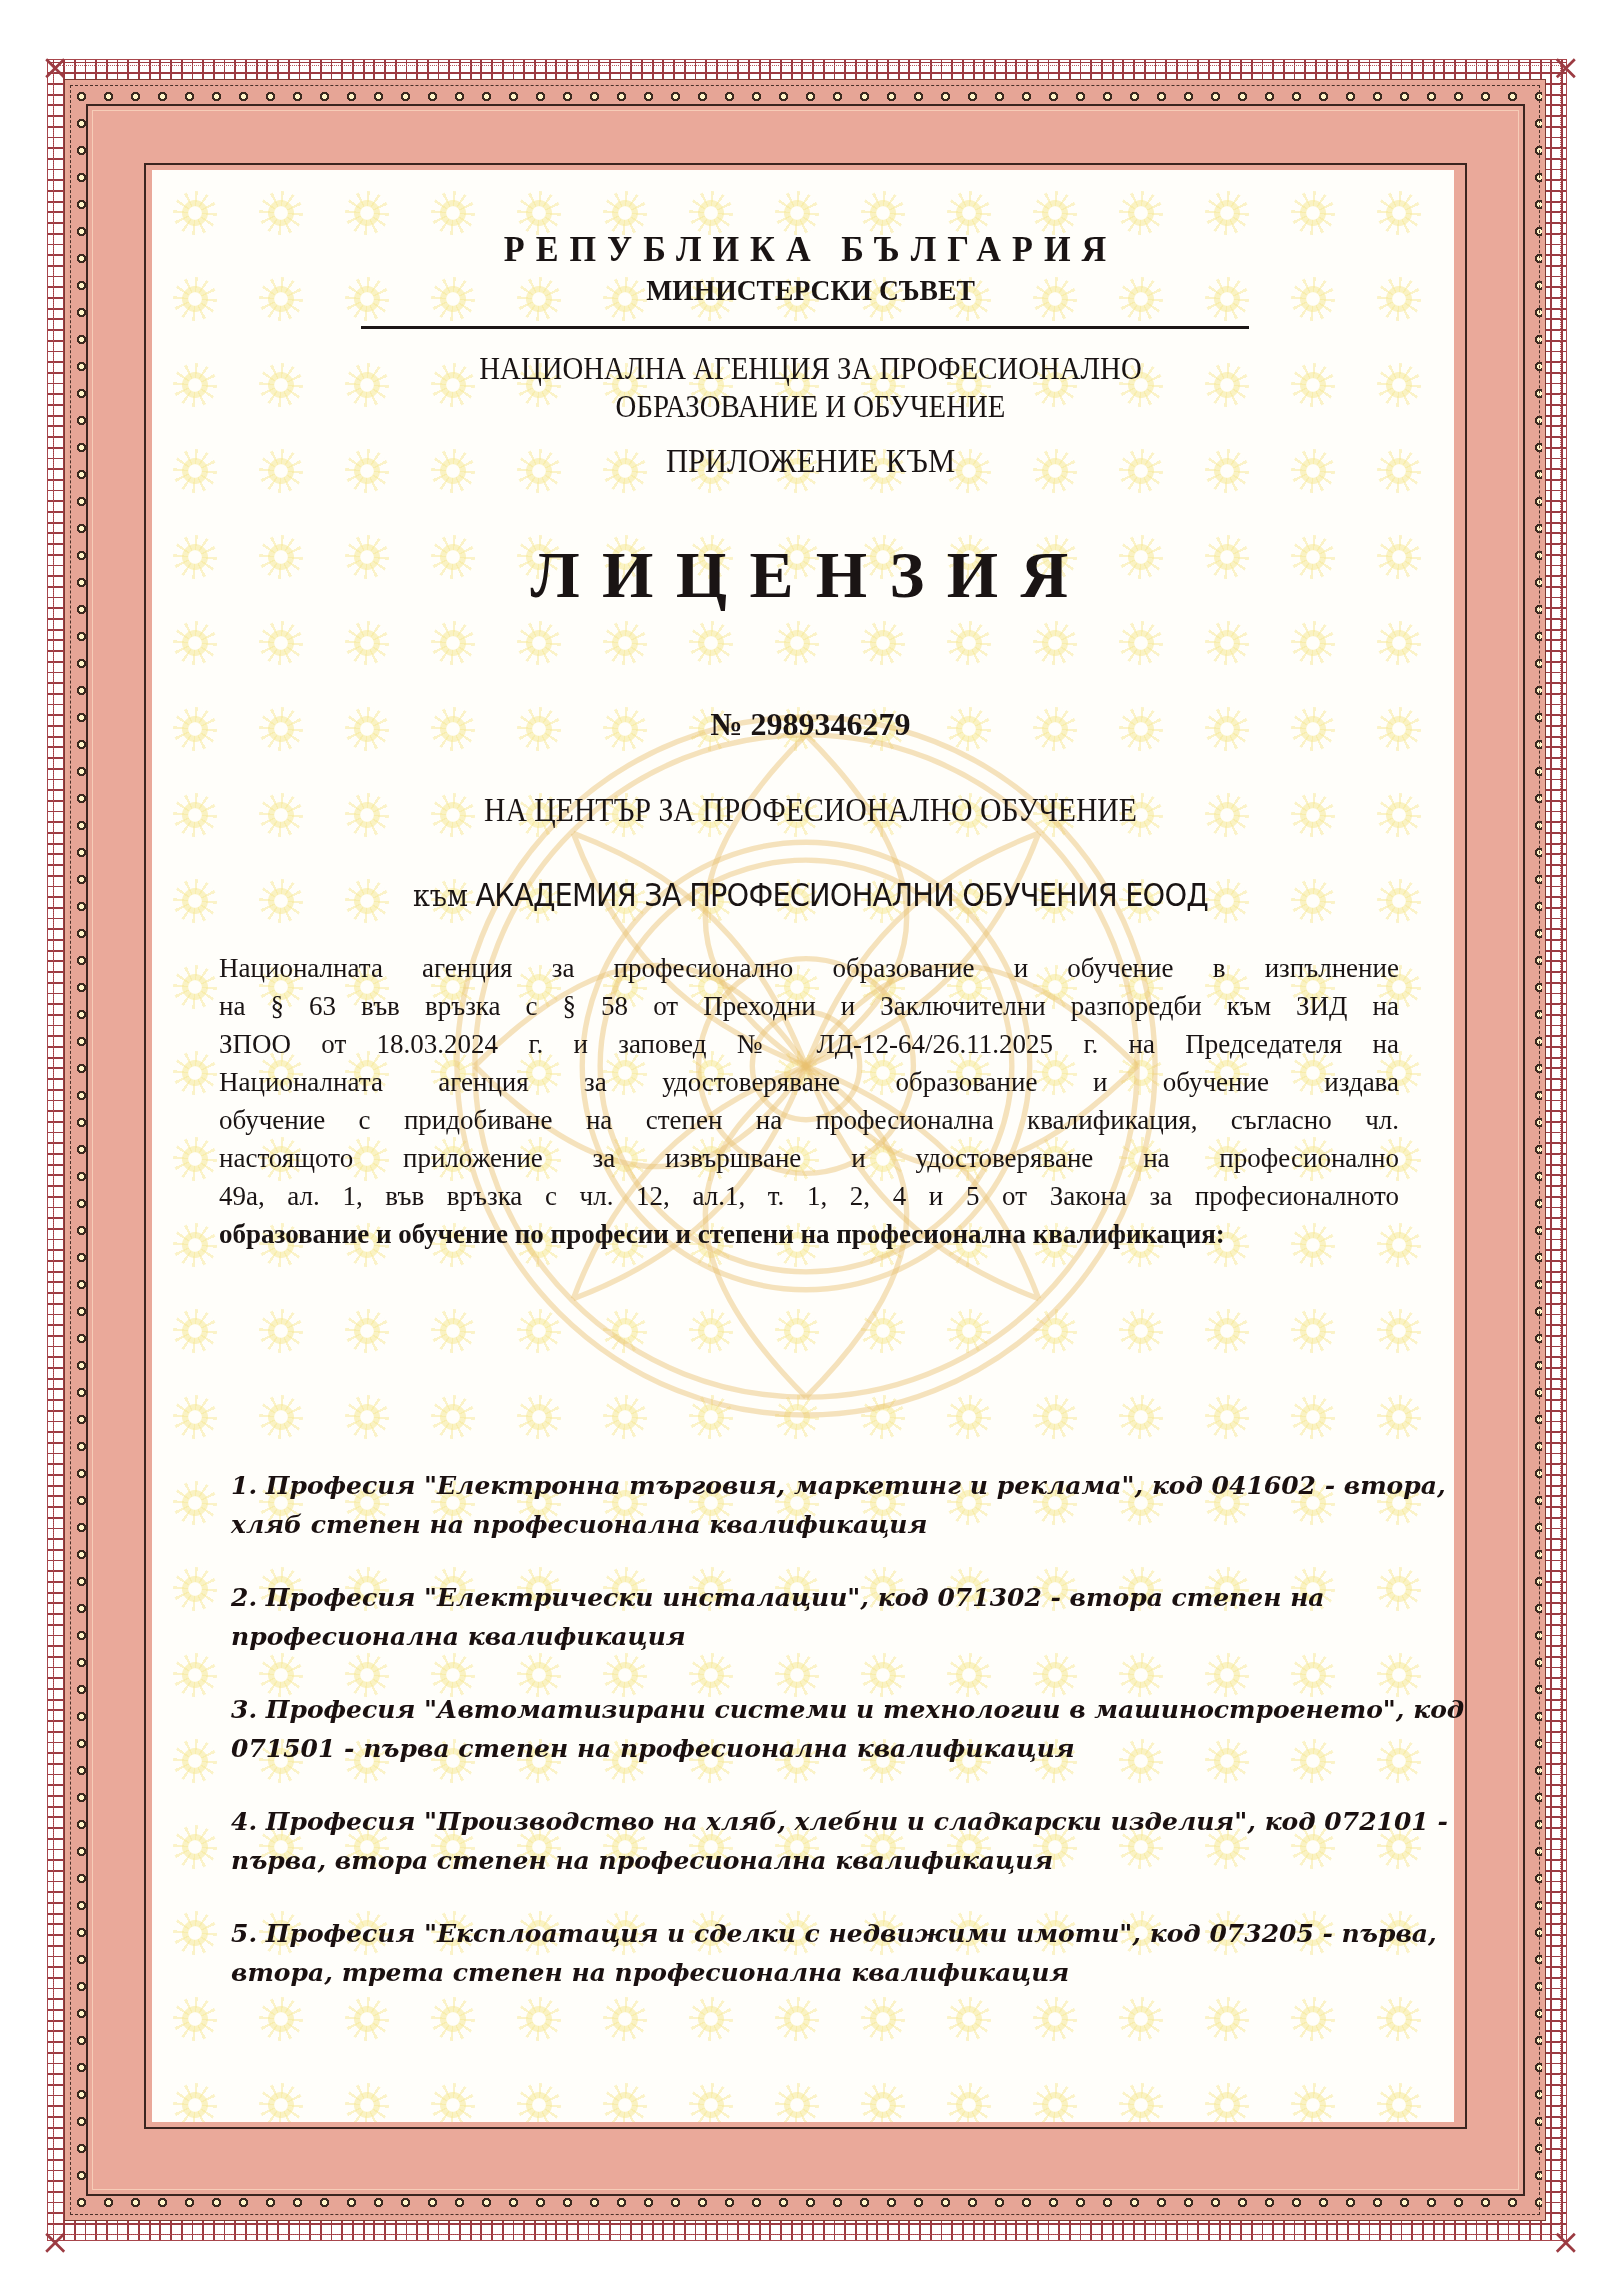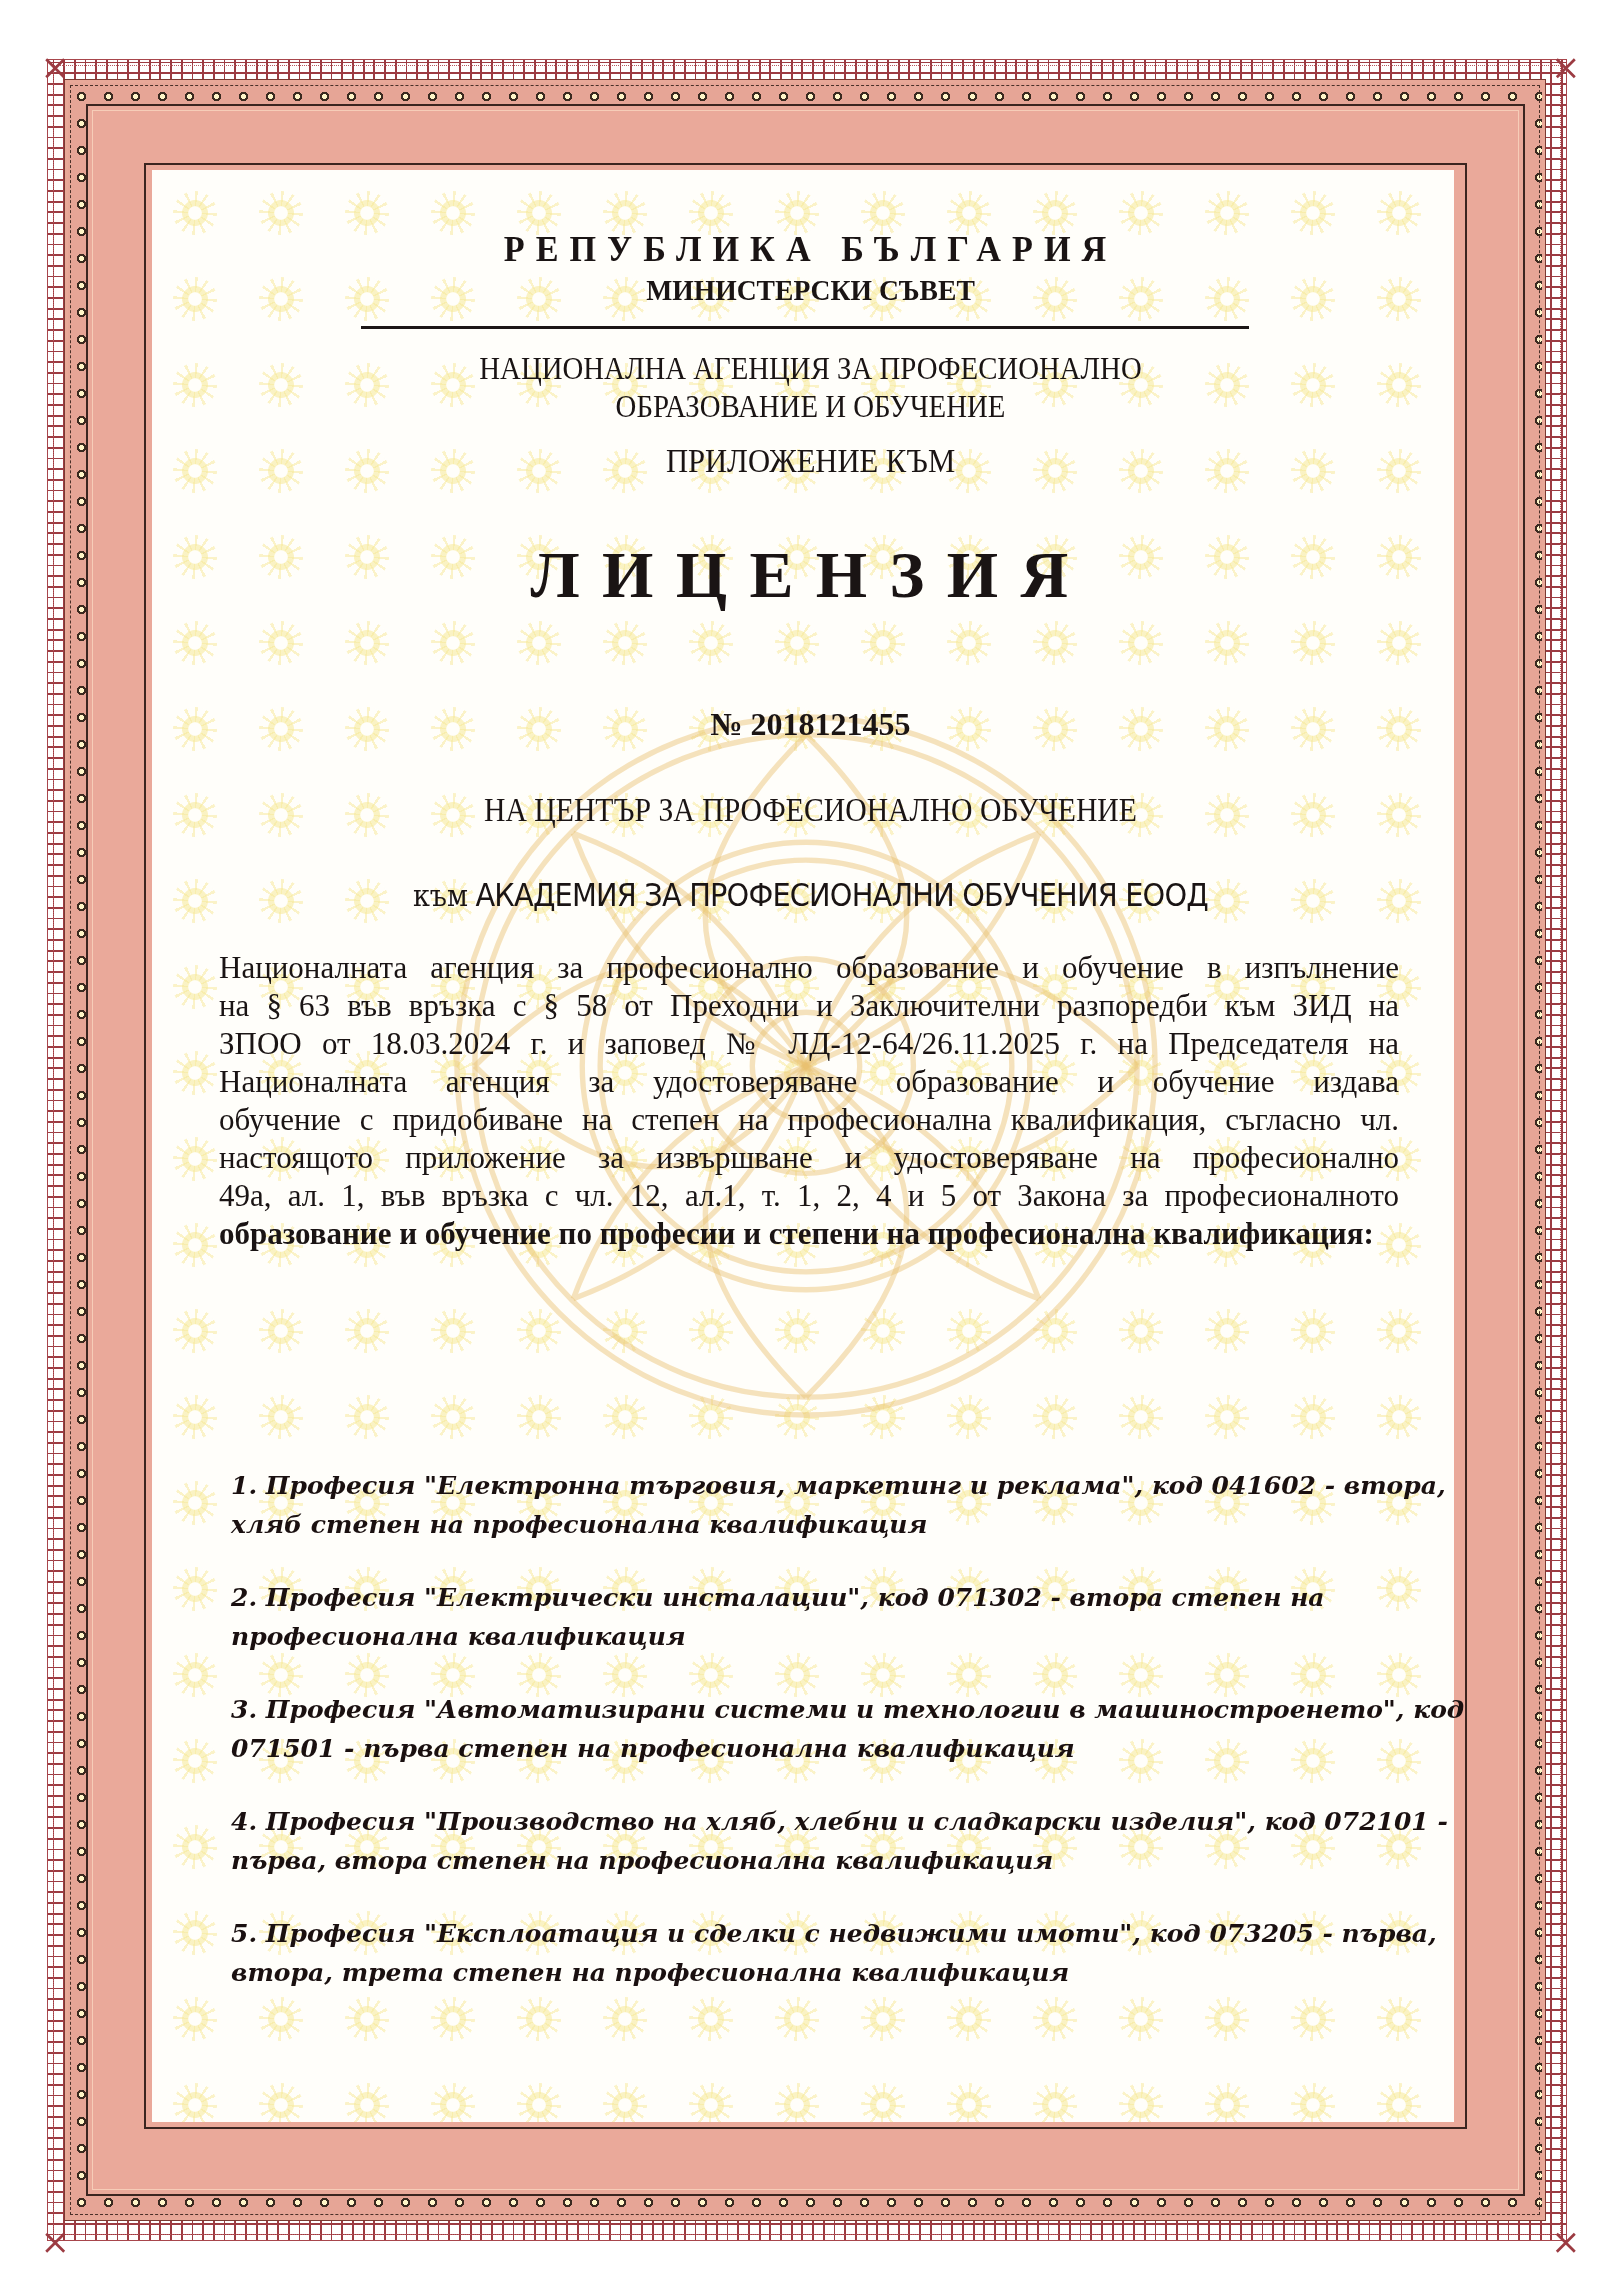--- a/index.html
+++ b/index.html
@@ -112,21 +112,21 @@
     top: 792px; font-size: 33px; transform: scaleX(0.9);
   }
   .academy-line {
     top: 876px; font-size: 33px; transform: scaleX(0.9);
   }
   .academy-line .pre { font-size: 30px; font-family: "DejaVu Serif", serif; }
   .academy-line .name { font-family: "DejaVu Sans", sans-serif; font-size: 32px; letter-spacing: -0.9px; }
 
   .body-text {
     position: absolute; left: 219px; top: 949px; width: 1180px;
-    font-size: 31px; line-height: 38px; text-align: justify;
+    font-size: 27px; line-height: 38px; text-align: justify;
     text-align-last: left;
   }
   .body-text .ln { display: block; text-align: justify; text-align-last: justify; white-space: nowrap; }
   .body-text .ln.last { text-align-last: left; font-weight: bold; }
 
   .profs {
     position: absolute; left: 231px; top: 1466px; width: 1200px;
     font-family: "DejaVu Serif", serif; font-style: italic; font-weight: bold;
     font-size: 25px; line-height: 39px; color: #1a1010;
   }
@@ -183,21 +183,21 @@
 
   <div class="center agency">
     <div>НАЦИОНАЛНА АГЕНЦИЯ ЗА ПРОФЕСИОНАЛНО</div>
     <div>ОБРАЗОВАНИЕ И ОБУЧЕНИЕ</div>
   </div>
 
   <div class="center annex-to">ПРИЛОЖЕНИЕ КЪМ</div>
 
   <div class="center license-title">ЛИЦЕНЗИЯ</div>
 
-  <div class="center license-no">№ 2018121455</div>
+  <div class="center license-no">№ 2989346279</div>
 
   <div class="center center-line">НА ЦЕНТЪР ЗА ПРОФЕСИОНАЛНО ОБУЧЕНИЕ</div>
 
   <div class="center academy-line">
     <span class="pre">към</span>
     <span class="name">АКАДЕМИЯ ЗА ПРОФЕСИОНАЛНИ ОБУЧЕНИЯ ЕООД</span>
   </div>
 
   <div class="body-text">
     <span class="ln">Националната агенция за професионално образование и обучение в изпълнение</span>

